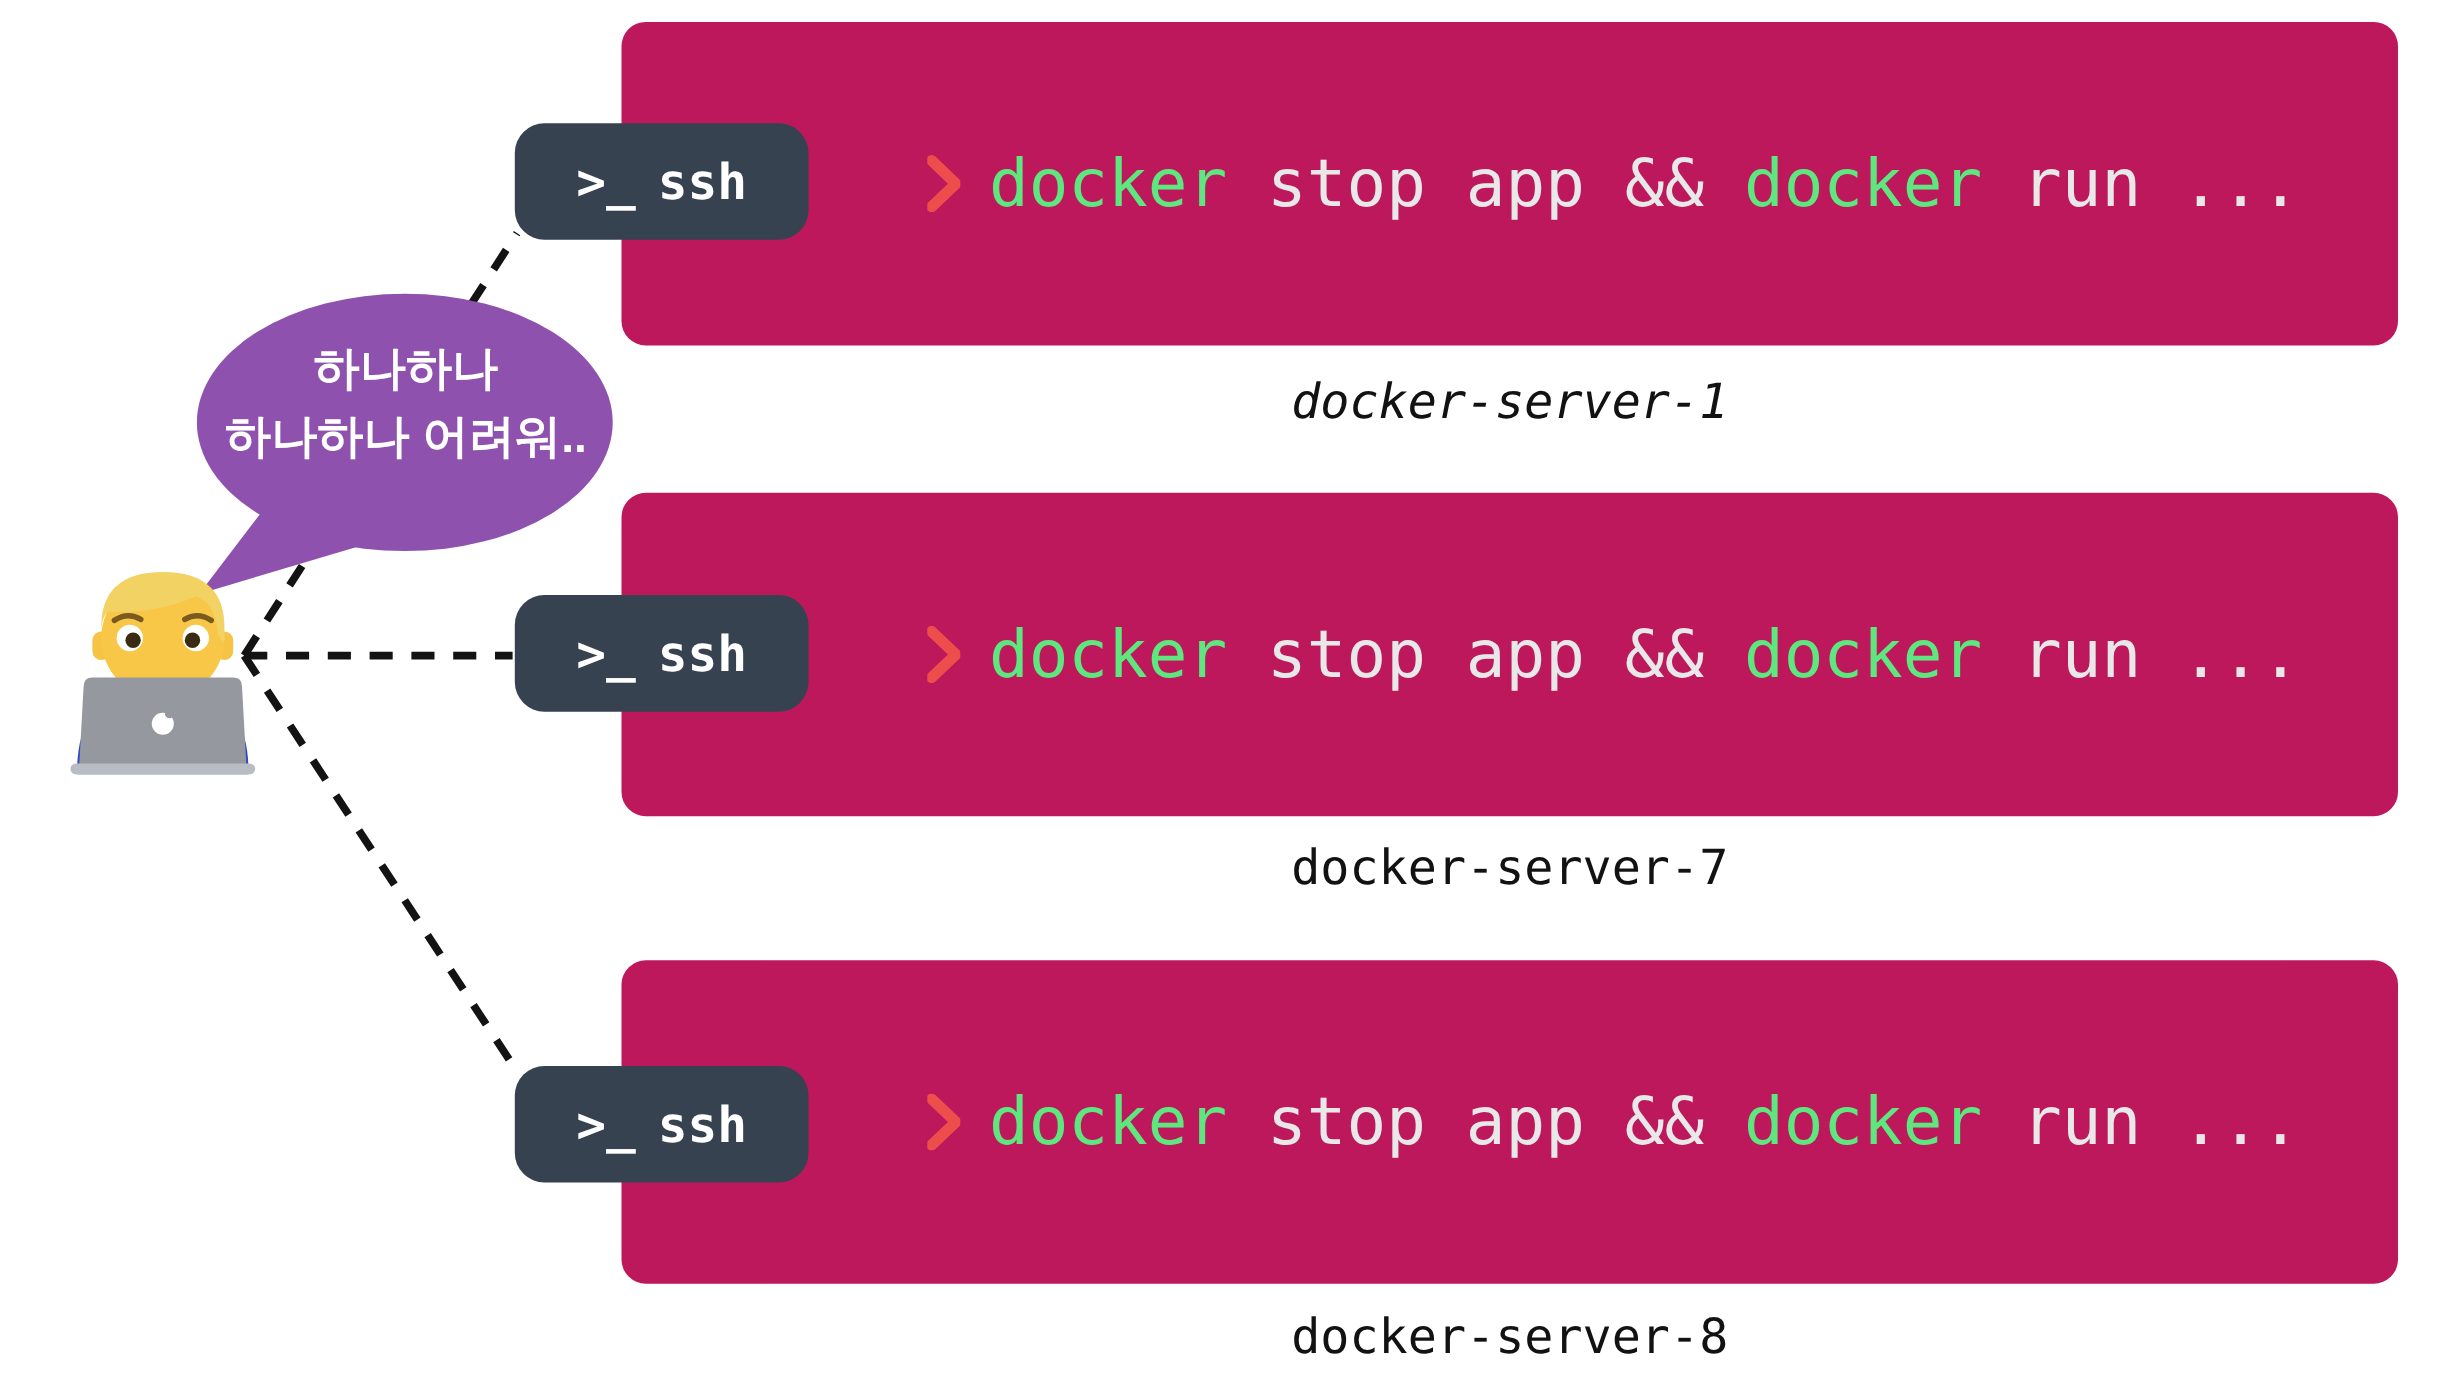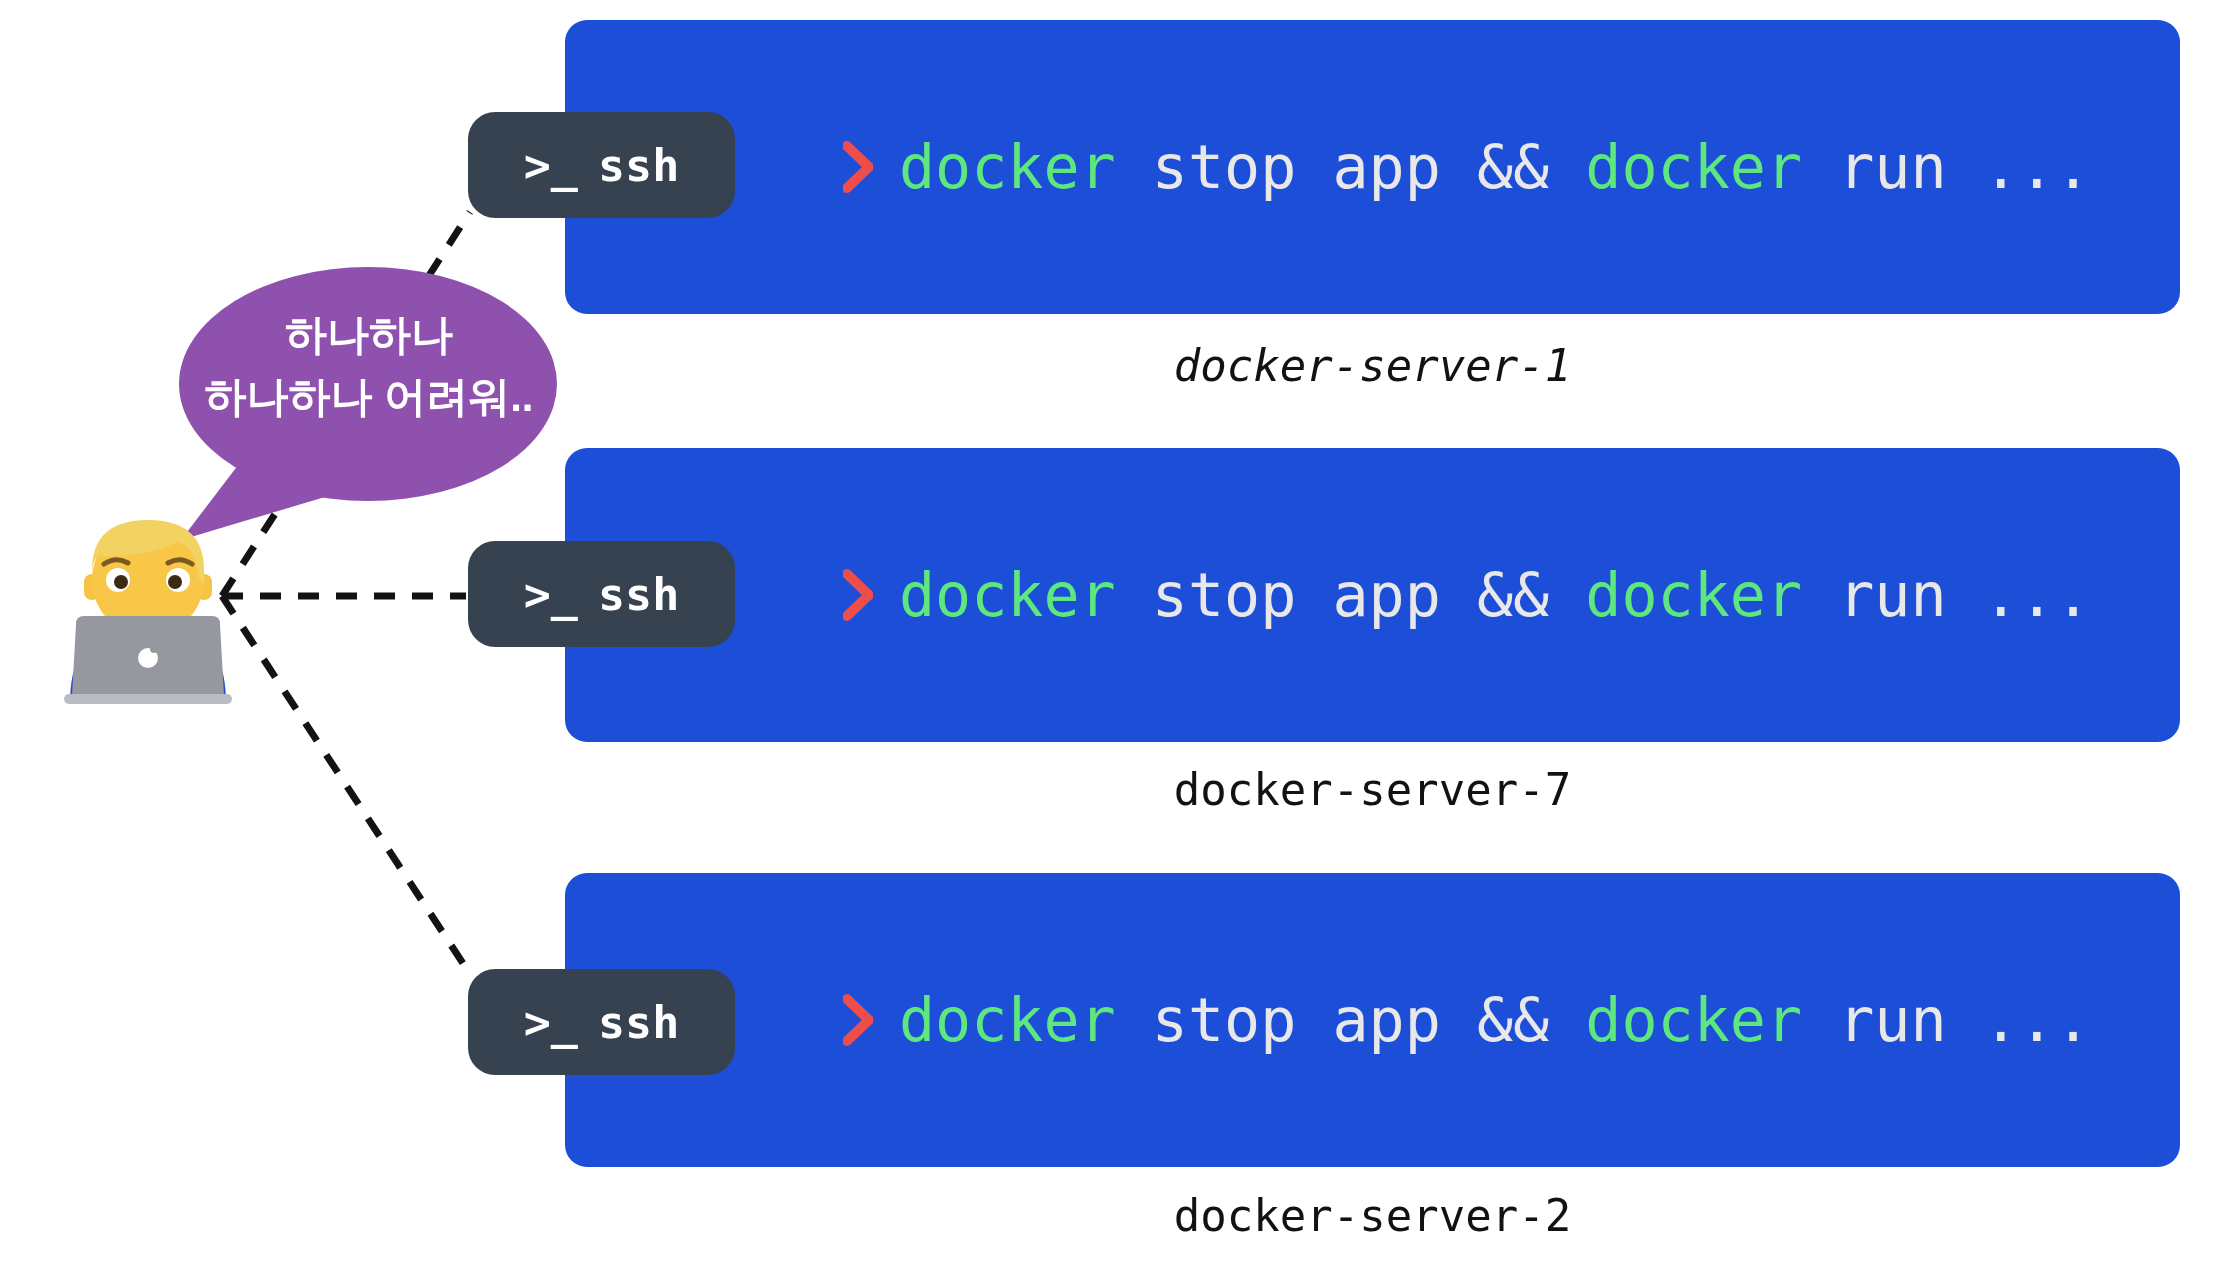--- a/index.html
+++ b/index.html
@@ -28,21 +28,21 @@
     fill: none;
     stroke-linecap: butt;
   }
 
   
   .terminal-box {
     position: absolute;
     left: 565px;
     width: 1615px;
     height: 294px;
-    background: #1d4ed8;
+    background: #be185d;
     border-radius: 22px;
     display: flex;
     align-items: center;
     z-index: 2;
   }
   .terminal-box.box-1 { top: 20px; }
   .terminal-box.box-2 { top: 448px; }
   .terminal-box.box-3 { top: 873px; }
 
   .command-line {
@@ -177,21 +177,21 @@
     <div class="command-line">
       <svg class="prompt-icon" viewBox="0 0 30 52">
         <path d="M 4 5 L 26 26 L 4 47" stroke="#EE4E4B" stroke-width="10" fill="none" stroke-linecap="round" stroke-linejoin="round"></path>
       </svg>
       <span class="tok-green">docker</span><span class="tok-white"> stop app &amp;&amp; </span><span class="tok-green">docker</span><span class="tok-white"> run ...</span>
     </div>
   </div>
   <div class="ssh-badge badge-3">
     <span>&gt;_</span><span>ssh</span>
   </div>
-  <div class="server-label label-3">docker-server-2</div>
+  <div class="server-label label-3">docker-server-8</div>
 
   <div class="speech-bubble">
     <svg class="bubble-shape" width="460" height="300" viewBox="0 0 460 300">
       <path d="M 130 198 L 66 282 L 220 236 Z" fill="#8F51AE"></path>
       <ellipse cx="253" cy="126" rx="189" ry="117" fill="#8F51AE"></ellipse>
     </svg>
     <div class="bubble-text">
       <div>하나하나</div>
       <div>하나하나 어려워..</div>
     </div>

